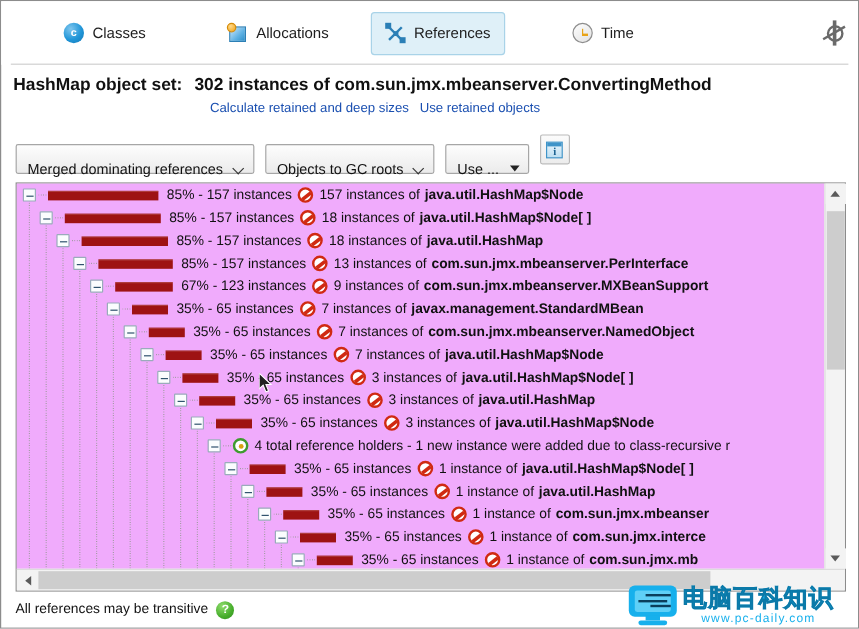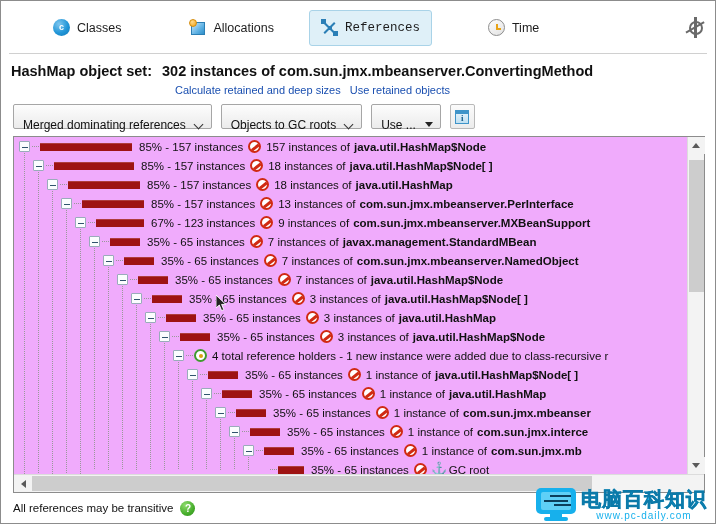--- a/index.html
+++ b/index.html
@@ -38,21 +38,21 @@
     display:flex; align-items:center; gap:7px;
     height:36px; padding:0 11px;
     border:1px solid transparent; border-radius:3px;
     white-space:nowrap;
     font-size:12.5px; color:#1d1d1d;
     cursor:default;
   }
   .tbtn.sel { background:#dff0f8; border-color:#a9d3e8; }
   .tbtn-gap-1{ margin-left:44px;}
   .tbtn-gap-2{ margin-left:22px;}
-  .tbtn-gap-3{ margin-left:23px;font-family:Liberation Mono, monospace;}
+  .tbtn-gap-3{ margin-left:23px;}
   .tbtn-gap-4{ margin-left:44px;}
 
   .ico { width:17px; height:17px; flex:0 0 17px; position:relative; display:block; }
 
   
   .ico-classes{
     border-radius:50%;
     background:radial-gradient(circle at 35% 30%, #7fc6ee 0%, #2196d8 55%, #1478b5 100%);
     color:#fff; font-size:9px; line-height:17px; text-align:center; font-weight:bold;
   }
@@ -132,21 +132,21 @@
   .filterbar{
     display:flex; align-items:center; gap:9px;
     padding:4px 10px 7px 12px;
     flex:0 0 auto;
   }
   .combo{
     height:25px; display:flex; align-items:center; gap:9px;
     padding:16px 7px 0 9px;
     border:1px solid #a6a6a6; border-radius:2px;
     background:linear-gradient(#fdfdfd,#ebebeb);
-    font-size:12px; color:#111; white-space:nowrap; cursor:default;
+    font-size:12px; color:#111; white-space:nowrap; cursor:default;margin-top:16px;
   }
   .chev{ width:9px;height:9px; position:relative; display:block;}
   .chev::before{
     content:""; position:absolute; left:0; top:1px; width:6px;height:6px;
     border-right:1.4px solid #333; border-bottom:1.4px solid #333;
     transform:rotate(45deg);
   }
   .tri-dn{
     width:0;height:0;border-left:4.5px solid transparent;border-right:4.5px solid transparent;
     border-top:5px solid #222; display:block;
@@ -294,21 +294,21 @@
   }
   .qico{
     width:15px;height:15px;border-radius:50%;
     background:radial-gradient(circle at 35% 28%, #8fdc6d 0%, #46ad2b 60%, #2f8c1c 100%);
     color:#fff; font-size:10px; font-weight:bold; line-height:15px; text-align:center;
     cursor:pointer;
   }
 
   
   .wm{
-    position:absolute; right:8px; bottom:2px; z-index:50;
+    position:absolute; right:20px; bottom:2px; z-index:50;
     display:flex; align-items:center; gap:5px; pointer-events:none;
   }
   .wm-mon{
     width:40px;height:33px;position:relative;flex:0 0 40px;
   }
   .wm-mon i{
     position:absolute; left:0; top:0; width:40px;height:26px;border-radius:5px;
     background:#17b0ec; display:block;
   }
   .wm-mon b{

